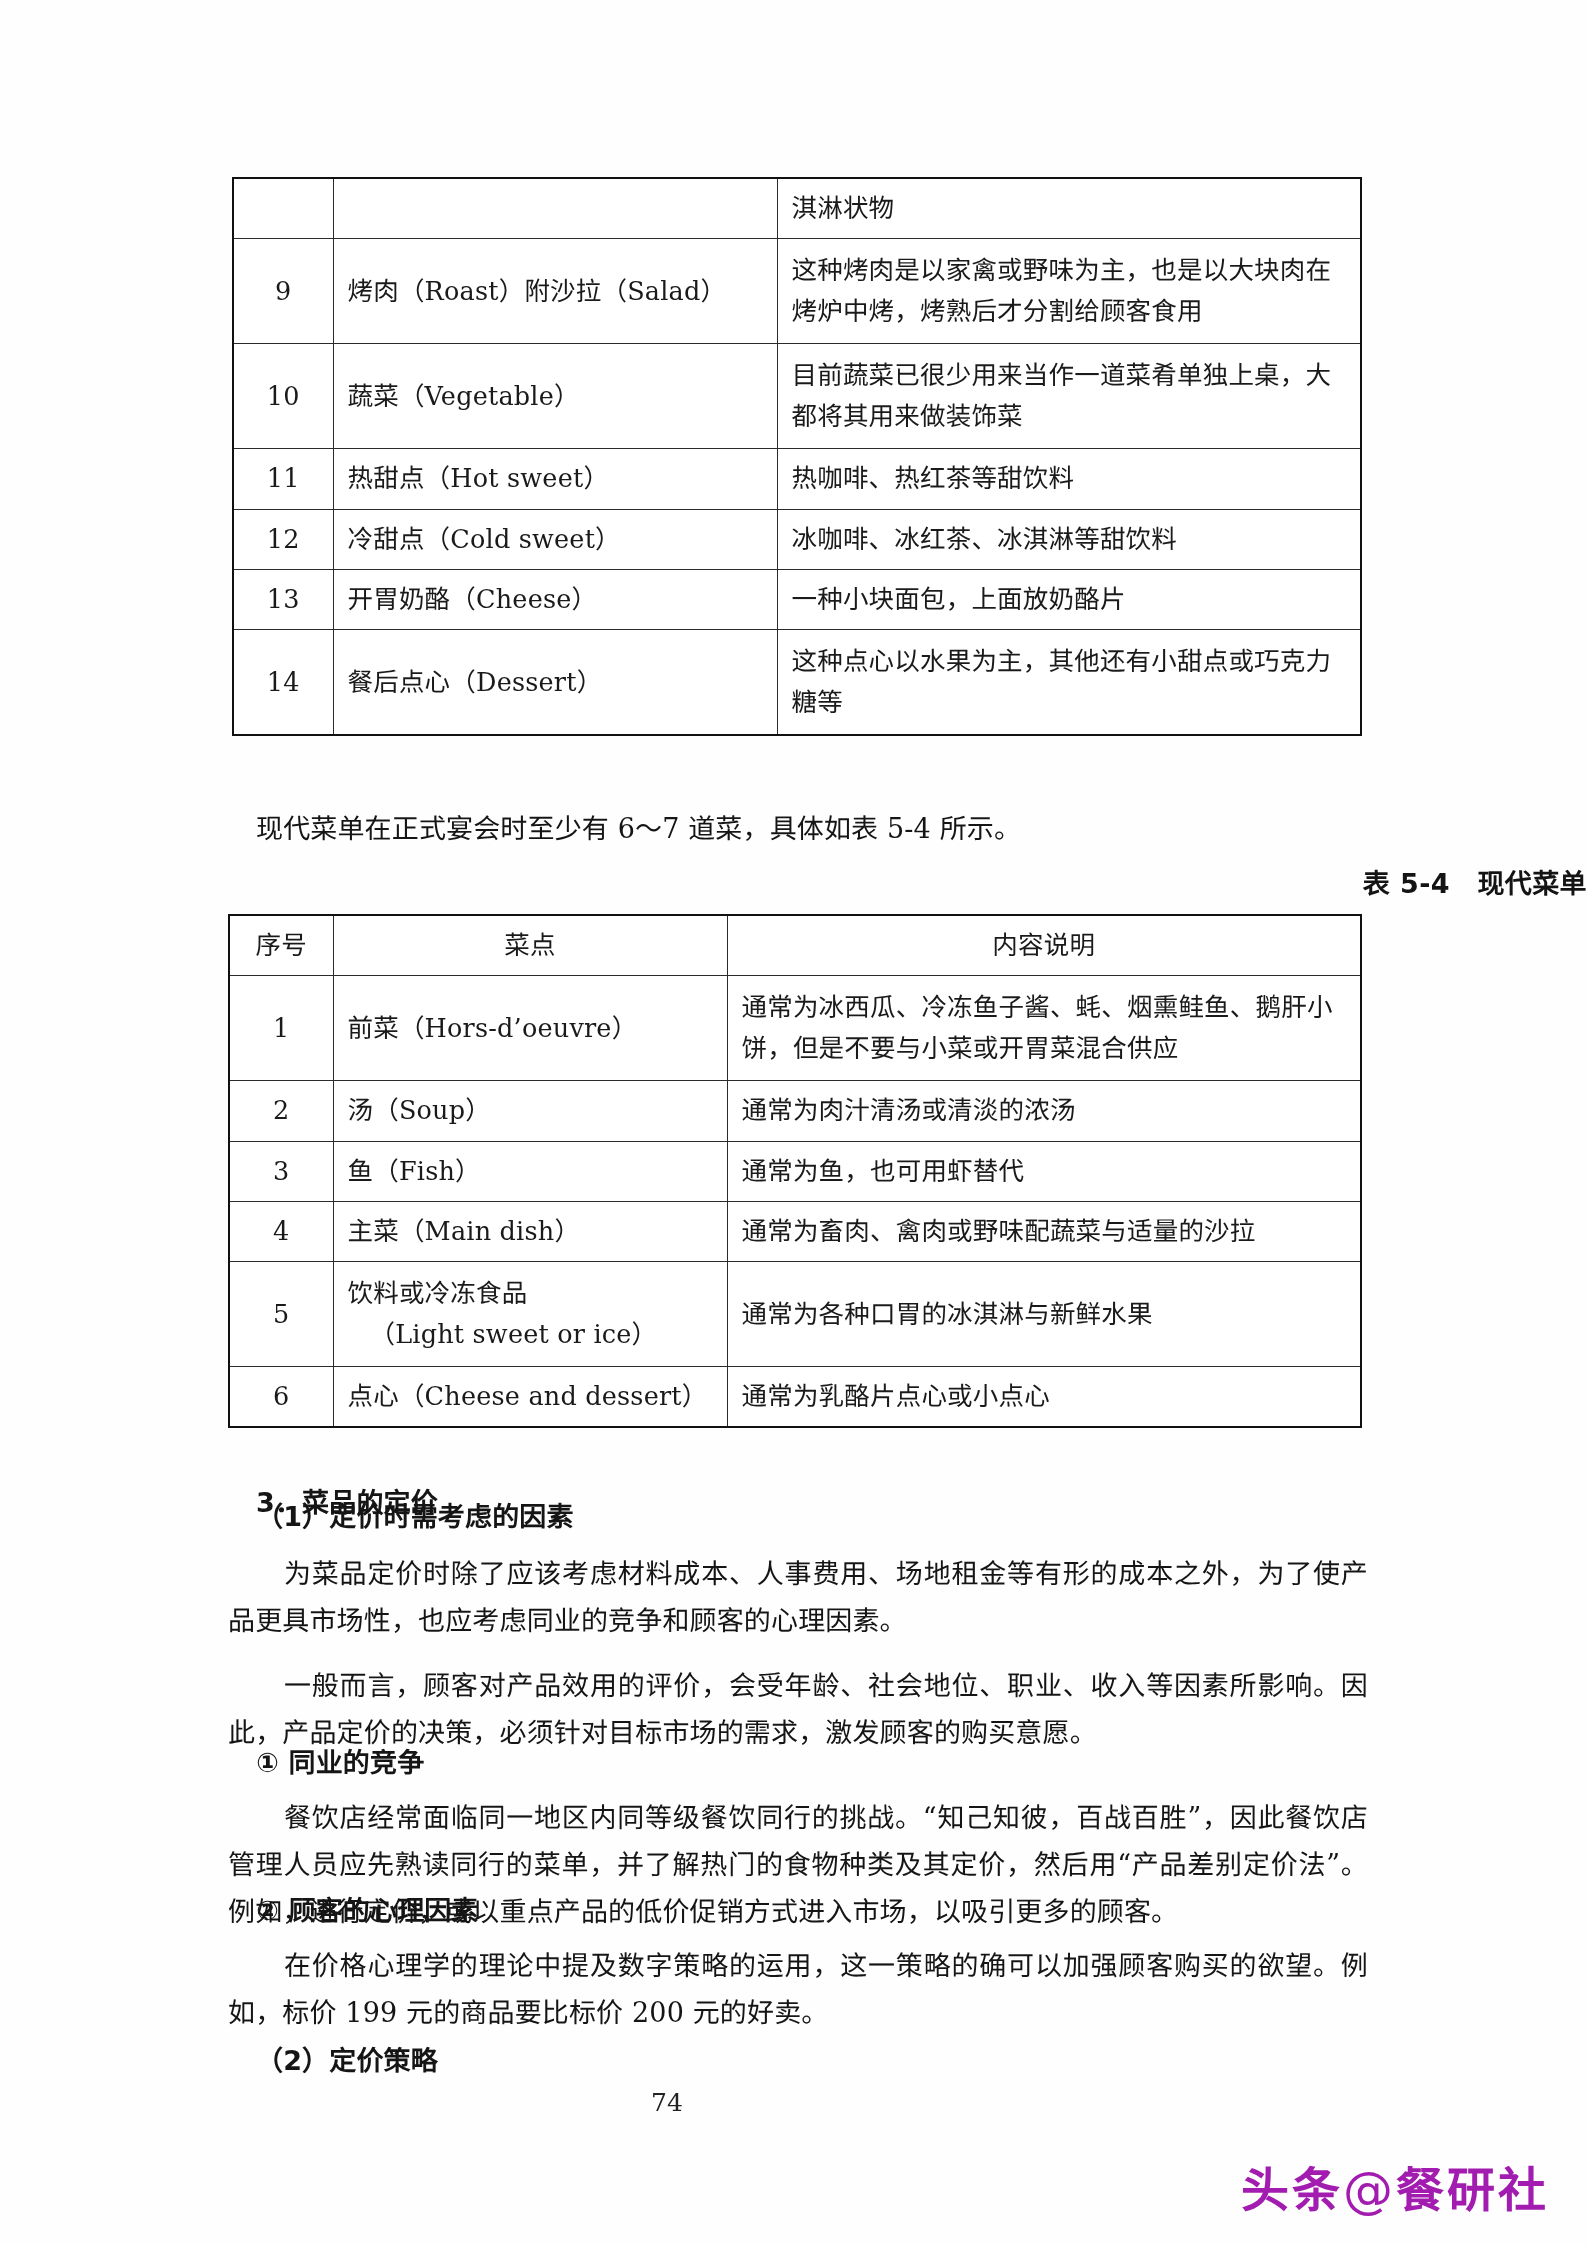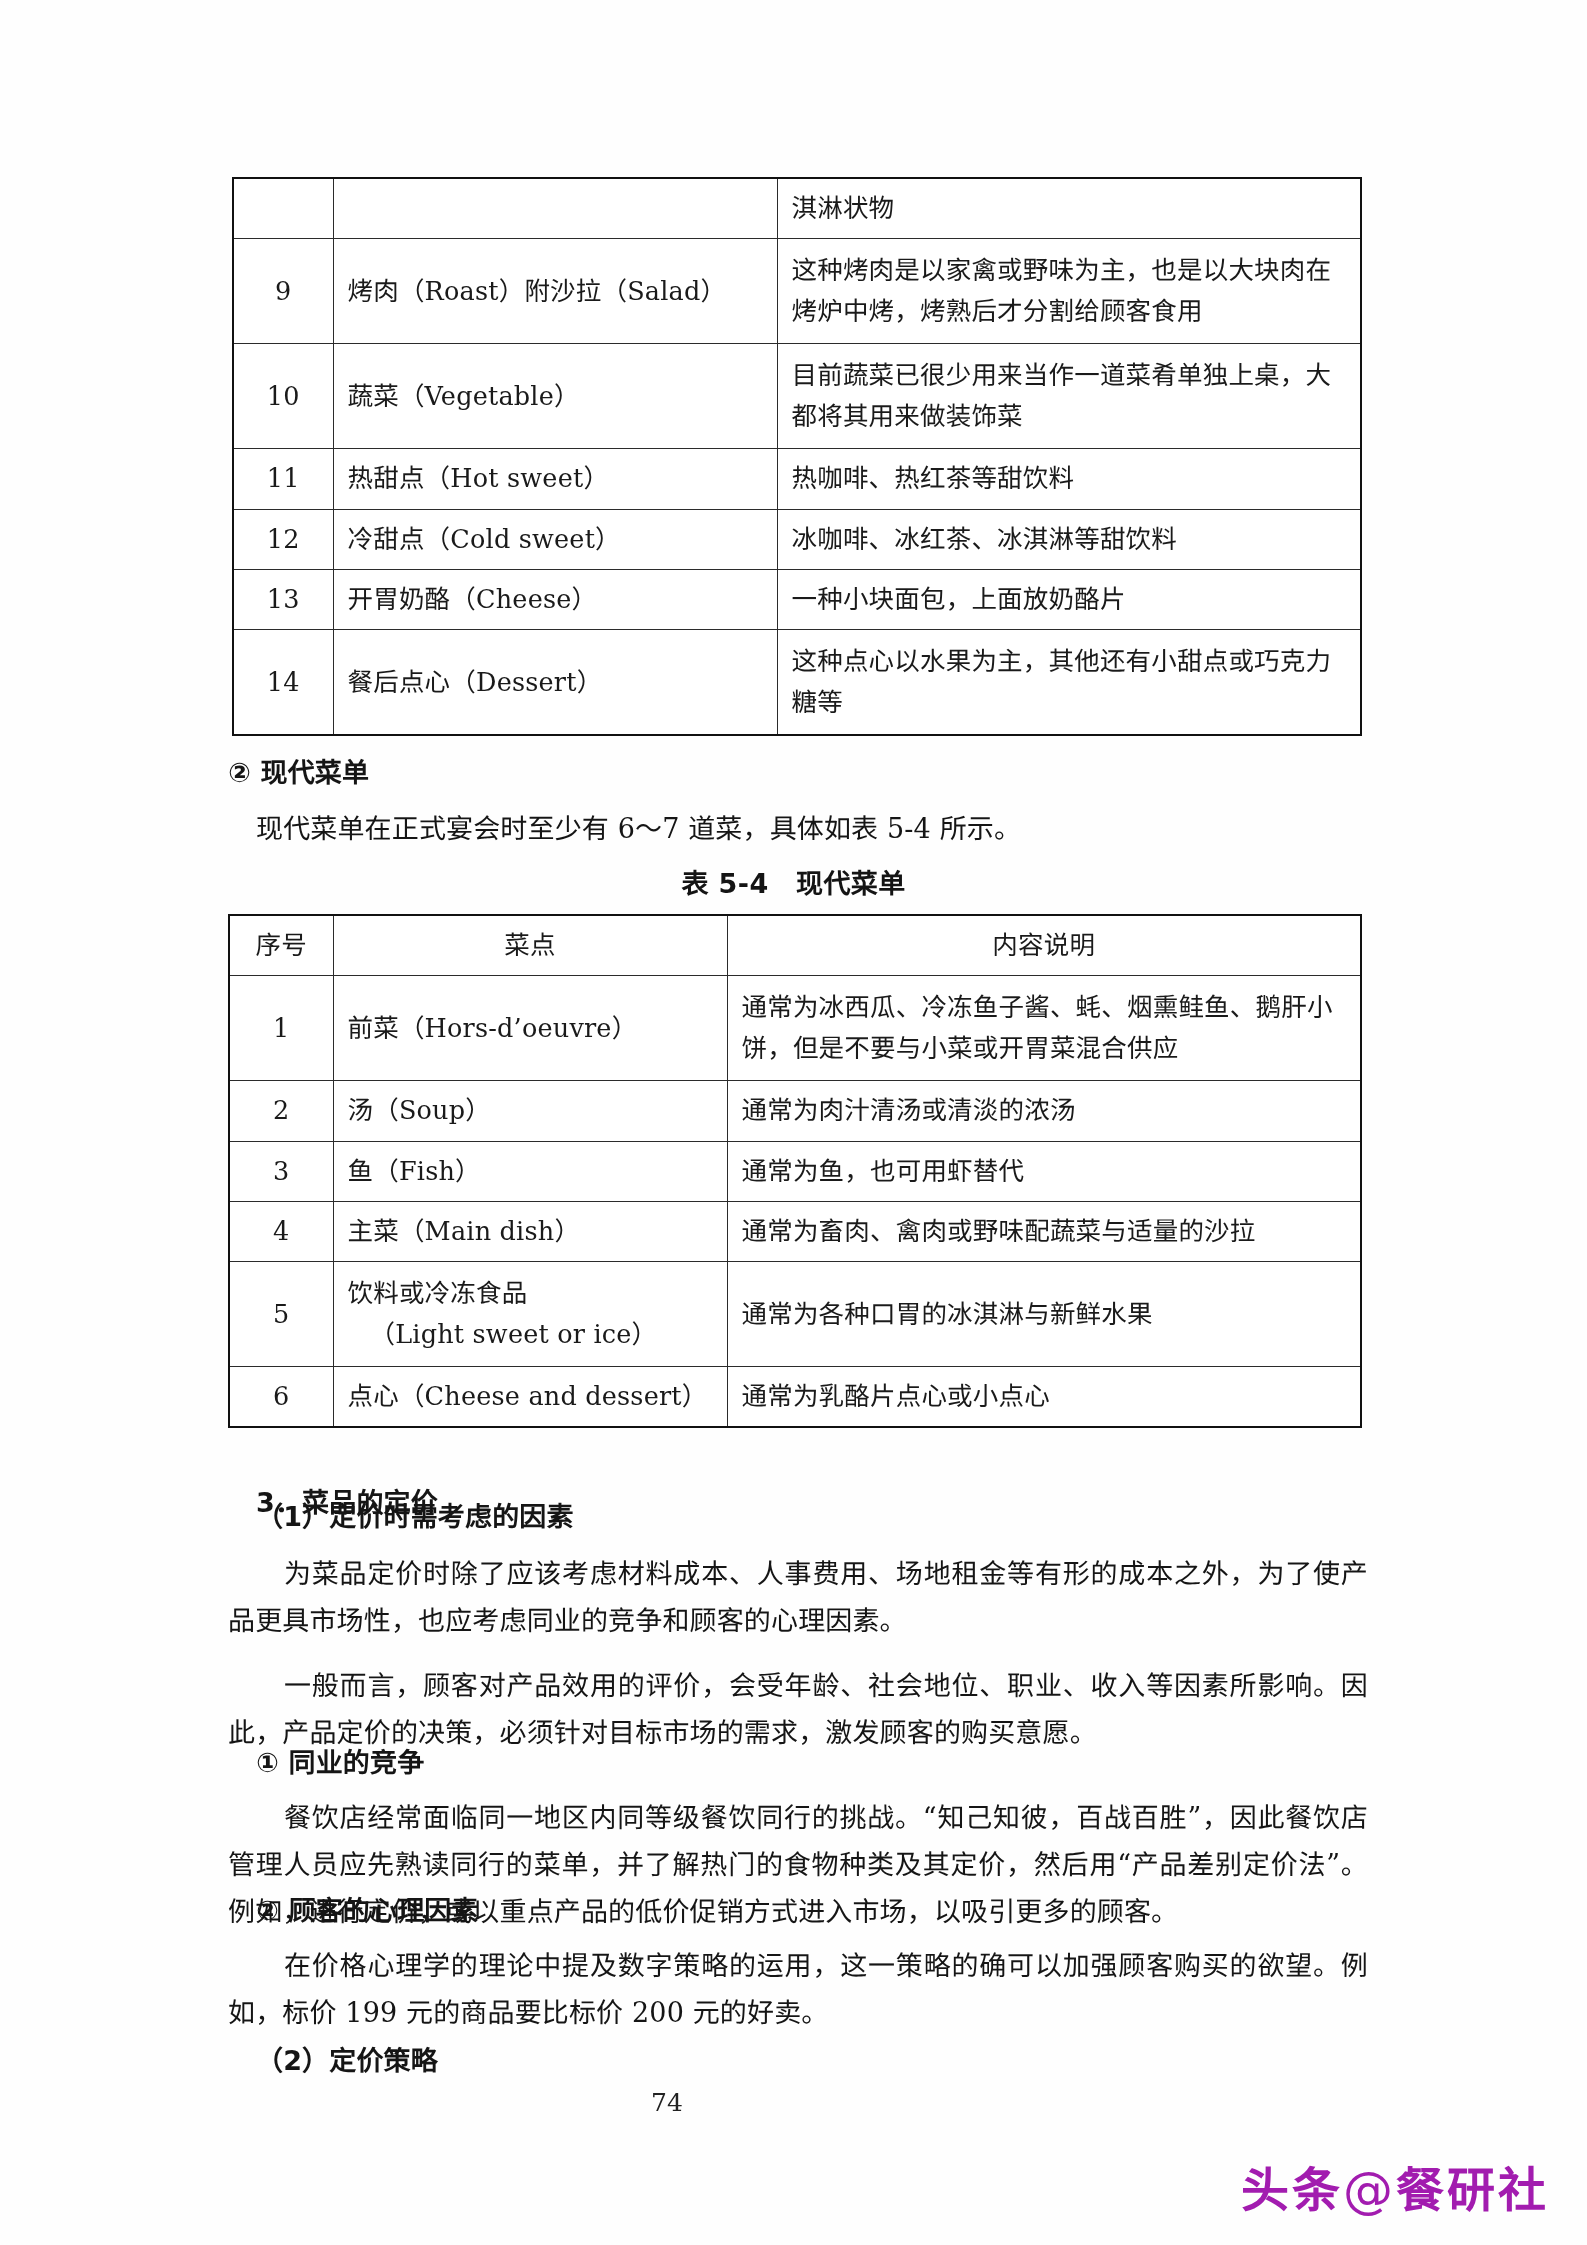--- a/index.html
+++ b/index.html
@@ -99,21 +99,21 @@
     text-align: justify;
     text-justify: inter-ideograph;
   }
   .indent-1 { text-indent: 56px; }
   .indent-2 { text-indent: 28px; }
 
   .table-caption {
     position: absolute;
     width: 1587px;
     left: 0;
-    text-align: center;
+    text-align: right;
     font-size: 27px;
     font-family: "DejaVu Sans", "Liberation Sans", sans-serif;
     font-weight: 700;
     color: #141414;
     letter-spacing: 0.4px;
   }
 
   .page-number {
     position: absolute;
     width: 1334px;
@@ -183,21 +183,20 @@
         <td class="cell-desc">一种小块面包，上面放奶酪片</td>
       </tr>
       <tr class="row-tall">
         <td class="cell-num">14</td>
         <td class="cell-name">餐后点心（Dessert）</td>
         <td class="cell-desc">这种点心以水果为主，其他还有小甜点或巧克力糖等</td>
       </tr>
     </tbody>
   </table>
 
-  <div class="txt body-col sans" style="top: 750px;">② 现代菜单</div>
 
   <div class="txt body-col indent-2" style="top: 806px;">现代菜单在正式宴会时至少有 6～7 道菜，具体如表 5-4 所示。</div>
 
   <div class="table-caption" style="top: 862px;">表 5-4　现代菜单</div>
 
   <table class="doc-table outer" id="table-5-4">
     <colgroup>
         <col class="c1">
         <col class="c2">
         <col class="c3">

